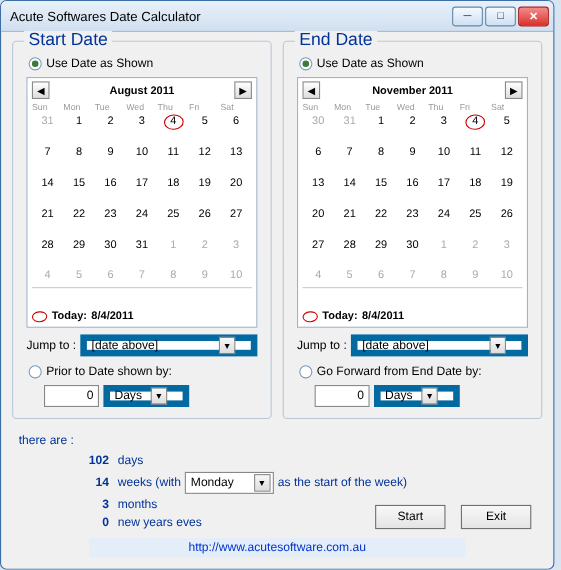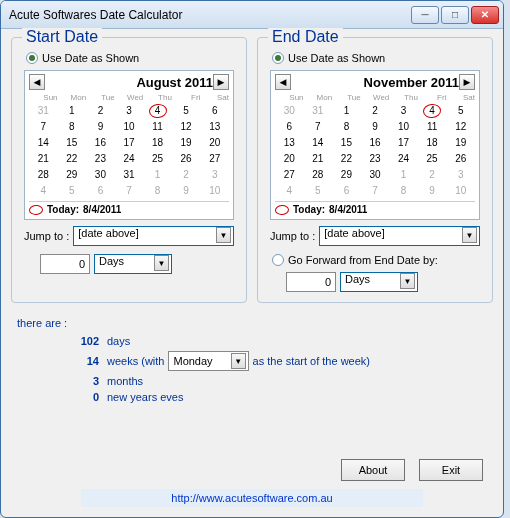--- a/index.html
+++ b/index.html
@@ -110,33 +110,33 @@
     justify-content: space-between;
     height: 18px;
   }
   .arrow-btn {
     width: 16px; height: 16px;
     border: 1px solid #888;
     background: linear-gradient(#fff,#ddd);
     display: flex; align-items:center; justify-content:center;
     font-size: 9px;
   }
-  .cal-title { font-weight: bold; font-size: 13px; text-align:right; flex:1; }
+  .cal-title { font-weight: bold; font-size: 10px; text-align:center; flex:1; }
   .cal-dowrow {
     display: grid;
     grid-template-columns: repeat(7, 1fr);
     font-size: 8px;
     color: #999;
     margin-top: 2px;
   }
-  .cal-dowrow span { text-align:right; overflow:hidden; }
+  .cal-dowrow span { text-align:left; overflow:hidden; }
   .cal-grid {
     display: grid;
     grid-template-columns: repeat(7, 1fr);
-    row-gap: 2px;
+    row-gap: 14px;
     font-size: 10px;
     margin-top: 2px;
   }
   .cal-cell {
     text-align: center;
     color: #000;
     position: relative;
     height: 14px;
     line-height: 14px;
   }
@@ -149,44 +149,45 @@
     border: 1.5px solid #c00;
     border-radius: 50%;
     transform: translate(-50%, -50%) rotate(-4deg);
   }
   .today-row {
     display: flex;
     align-items: center;
     gap: 4px;
     margin-top: 3px;
     border-top: 1px solid #ccc;
-    padding-top: 2px;
+    padding-top: 20px;
     font-size: 10px;
   }
   .today-circ {
     width: 14px; height: 10px;
     border: 1.5px solid #c00;
     border-radius: 50%;
     transform: rotate(-4deg);
   }
   .today-row b { font-weight: bold; }
   .jump-row {
     display: flex;
     align-items: center;
     gap: 4px;
     margin: 4px 4px 8px 4px;
   }
   .select {
     flex: 1;
     height: 20px;
-    border: 1px solid #0369a1;
+    border: 6px solid #0369a1;
     background: #fff;
     display: flex;
+    align-items: center;
     justify-content: space-between;
-    padding: 0 2px 0 4px;
+    padding: 0 14px 0 4px;
     font-size: 11px;
   }
   .dd-btn {
     width: 15px; height: 16px;
     border: 1px solid #888;
     background: linear-gradient(#f8f8f8,#ddd);
     display:flex;align-items:center;justify-content:center;
     font-size:8px;
   }
   .skip-row {
@@ -375,20 +376,24 @@
         </div>
 
         <div class="jump-row">
           <span>Jump to :</span>
           <div class="select">
             <span>[date above]</span>
             <span class="dd-btn">▼</span>
           </div>
         </div>
 
+        <div class="radio-row">
+          <span class="radio"></span>
+          <span>Prior to Date shown by:</span>
+        </div>
         <div class="skip-row">
           <div class="num-input">
               <span>0</span>
             </div>
           <div class="select" style="flex:0 0 78px">
             <span>Days</span>
             <span class="dd-btn">▼</span>
           </div>
         </div>
       </div>
@@ -512,21 +517,21 @@
         <span class="num">3</span>
         <span>months</span>
       </div>
       <div class="result-line">
         <span class="num">0</span>
         <span>new years eves</span>
       </div>
     </div>
 
     <div class="bottom-btns">
-      <div class="btn">About</div>
+      <div class="btn">Start</div>
       <div class="btn">Exit</div>
     </div>
 
     <div class="footer-area">
       <div class="linkbar">http://www.acutesoftware.com.au</div>
     </div>
 
   </div>
 </div>
 

